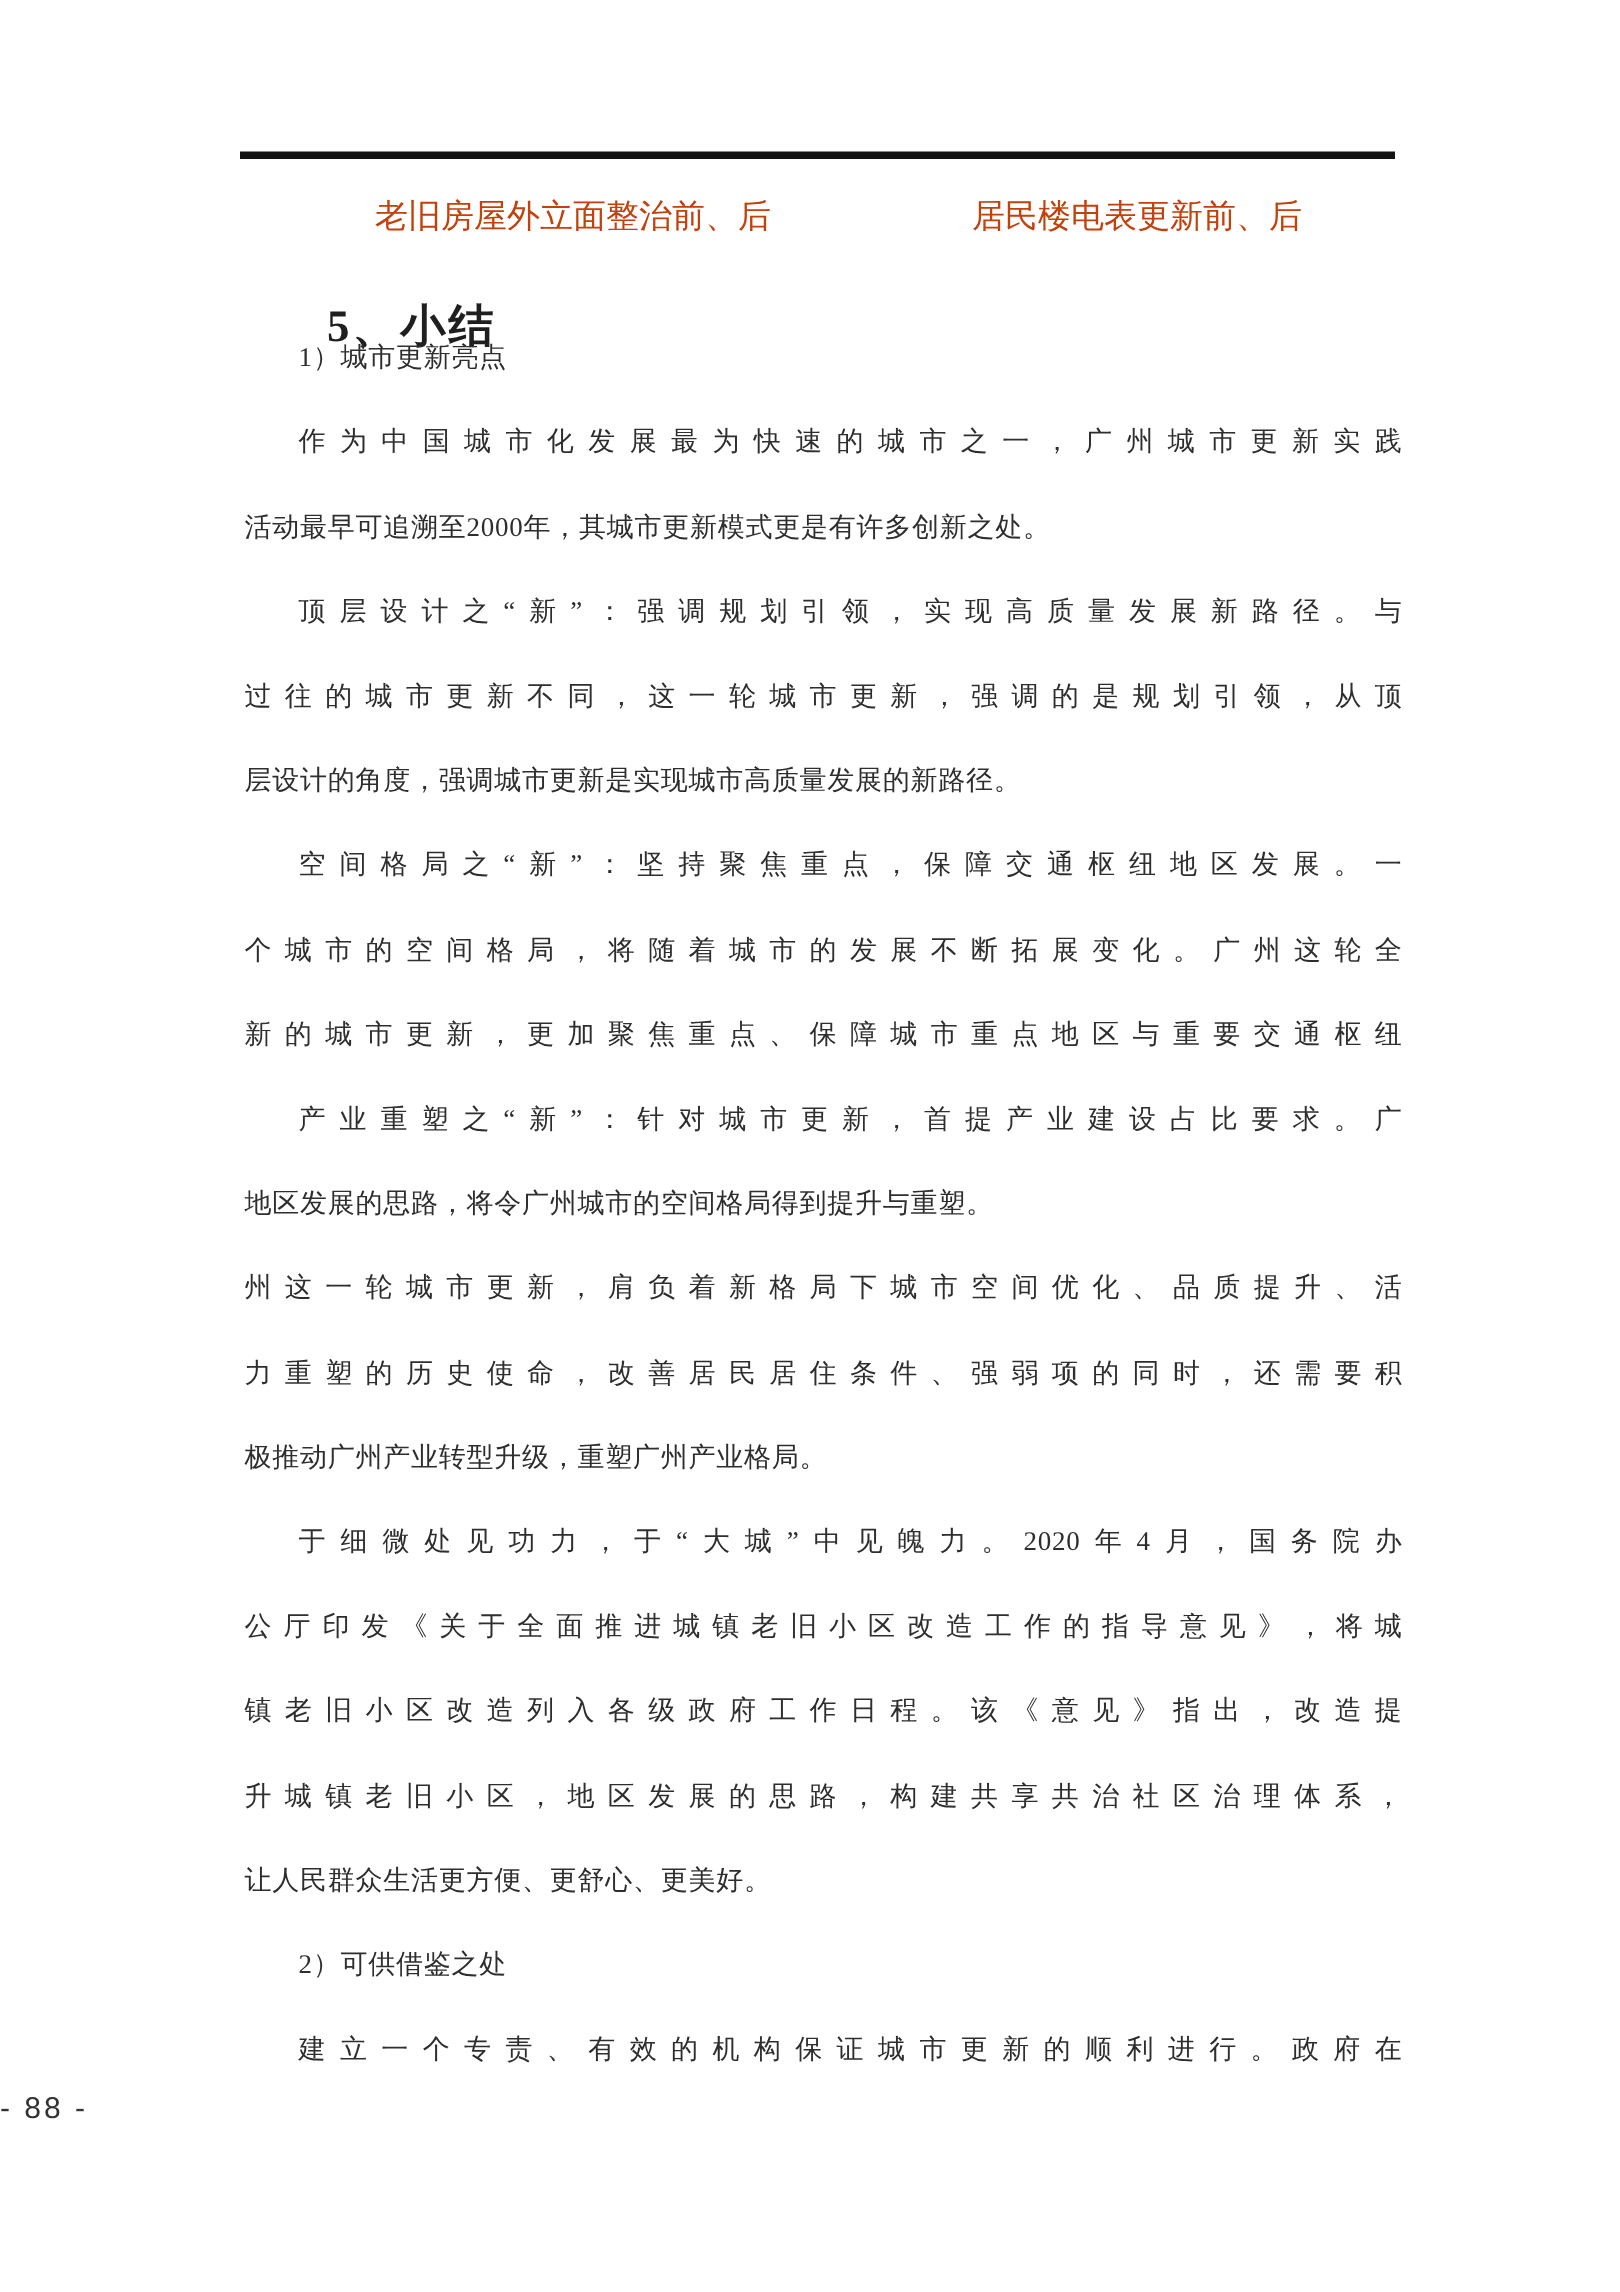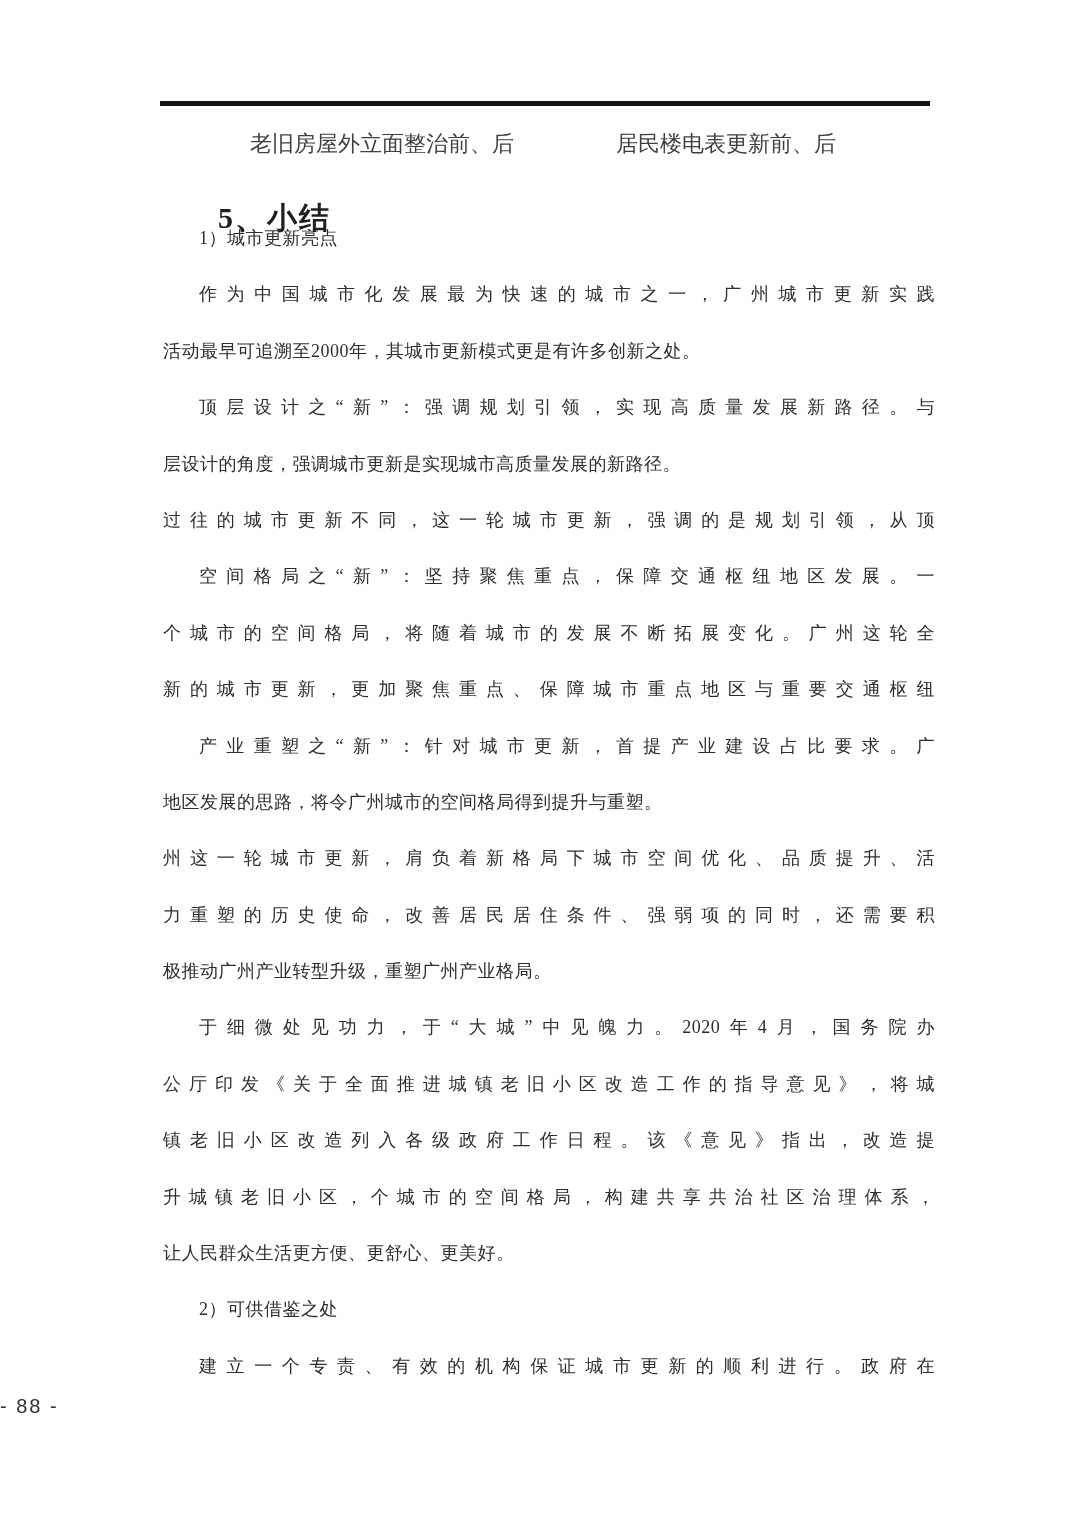--- a/index.html
+++ b/index.html
@@ -25,30 +25,30 @@
     background: #141414;
   }
   .captions {
     position: absolute;
     left: 0;
     top: 131px;
     width: 1045px;
     height: 26px;
     font-size: 22px;
     line-height: 26px;
-    color: #404040;
+    color: #c2410c;
   }
   .caption-left {
     position: absolute;
     left: 250px;
     white-space: nowrap;
   }
   .caption-right {
     position: absolute;
-    left: 616px;
+    left: 648px;
     white-space: nowrap;
   }
   .section-heading {
     position: absolute;
     left: 218px;
     top: 167px;
     font-size: 30px;
     line-height: 32px;
     font-weight: bold;
     color: #1f1f1f;
@@ -102,34 +102,34 @@
     <span class="caption-right">居民楼电表更新前、后</span>
   </div>
 
   <div class="section-heading">5、小结</div>
 
   <div class="body-text">
       <div class="line i">1）城市更新亮点</div>
       <div class="line i j">作为中国城市化发展最为快速的城市之一，广州城市更新实践</div>
       <div class="line">活动最早可追溯至2000年，其城市更新模式更是有许多创新之处。</div>
       <div class="line i j">顶层设计之“新”：强调规划引领，实现高质量发展新路径。与</div>
+      <div class="line j">过往的城市更新不同，这一轮城市更新，强调的是规划引领，从顶</div>
       <div class="line">层设计的角度，强调城市更新是实现城市高质量发展的新路径。</div>
-      <div class="line j">过往的城市更新不同，这一轮城市更新，强调的是规划引领，从顶</div>
       <div class="line i j">空间格局之“新”：坚持聚焦重点，保障交通枢纽地区发展。一</div>
       <div class="line j">个城市的空间格局，将随着城市的发展不断拓展变化。广州这轮全</div>
       <div class="line j">新的城市更新，更加聚焦重点、保障城市重点地区与重要交通枢纽</div>
       <div class="line i j">产业重塑之“新”：针对城市更新，首提产业建设占比要求。广</div>
       <div class="line">地区发展的思路，将令广州城市的空间格局得到提升与重塑。</div>
       <div class="line j">州这一轮城市更新，肩负着新格局下城市空间优化、品质提升、活</div>
       <div class="line j">力重塑的历史使命，改善居民居住条件、强弱项的同时，还需要积</div>
       <div class="line">极推动广州产业转型升级，重塑广州产业格局。</div>
       <div class="line i j">于细微处见功力，于“大城”中见魄力。2020年4月，国务院办</div>
       <div class="line j">公厅印发《关于全面推进城镇老旧小区改造工作的指导意见》，将城</div>
       <div class="line j">镇老旧小区改造列入各级政府工作日程。该《意见》指出，改造提</div>
-      <div class="line j">升城镇老旧小区，个城市的空间格局，构建共享共治社区治理体系，</div>
+      <div class="line j">升城镇老旧小区，地区发展的思路，构建共享共治社区治理体系，</div>
       <div class="line">让人民群众生活更方便、更舒心、更美好。</div>
       <div class="line i">2）可供借鉴之处</div>
       <div class="line i j">建立一个专责、有效的机构保证城市更新的顺利进行。政府在</div>
     </div>
 
   <div class="page-number">- 88 -</div>
 
 </div>
 
 </body></html>

